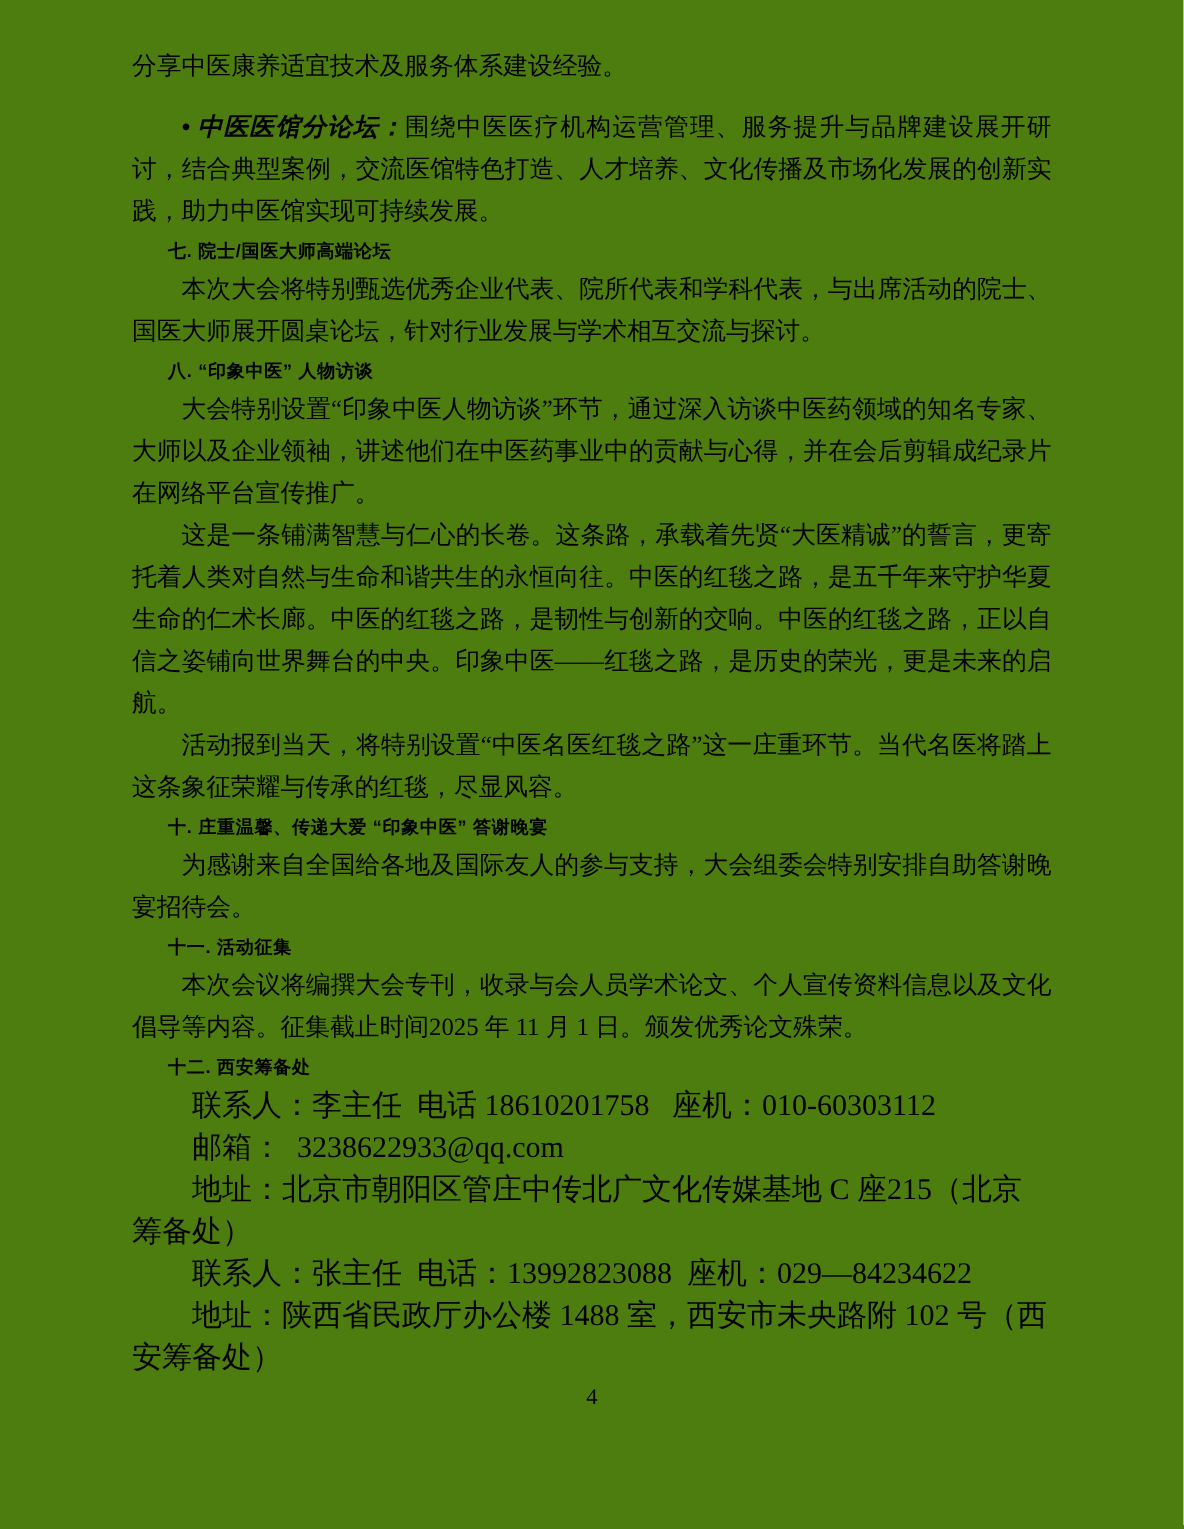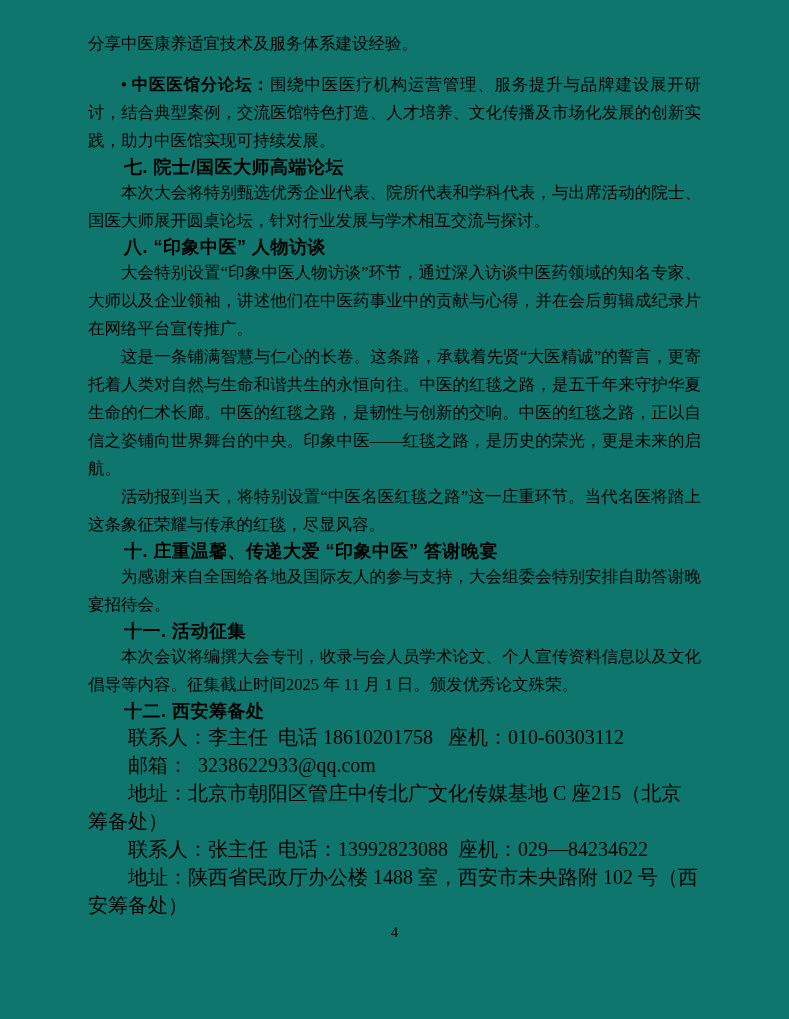--- a/index.html
+++ b/index.html
@@ -5,38 +5,38 @@
   html, body {
     margin: 0;
     padding: 0;
     background: #ffffff;
   }
   .page {
     width: 789px;
     height: 1019px;
     box-sizing: border-box;
     position: relative;
-    background: #0f766e;
+    background: #4d7c0f;
     color: #000000;
     padding: 30px 88px 0 88px;
     font-family: "Liberation Serif", "DejaVu Serif", serif;
     overflow: hidden;
   }
   .para {
     font-size: 16.5px;
     line-height: 28px;
     text-align: justify;
     margin: 0;
     word-break: break-all;
   }
   .para.first-gap { margin-bottom: 13px; }
   .indent { text-indent: 2em; }
-  .bullet-label { font-weight: 700; }
+  .bullet-label { font-weight: 700; font-style: italic; }
   h2.sec {
-    font-size: 18px;
+    font-size: 12px;
     line-height: 24px;
     margin: 0;
     font-weight: 700;
     font-family: "Liberation Sans", "DejaVu Sans", sans-serif;
     text-indent: 2em;
     white-space: pre-wrap;
     letter-spacing: 0.5px;
   }
   .contact {
     font-size: 20px;

